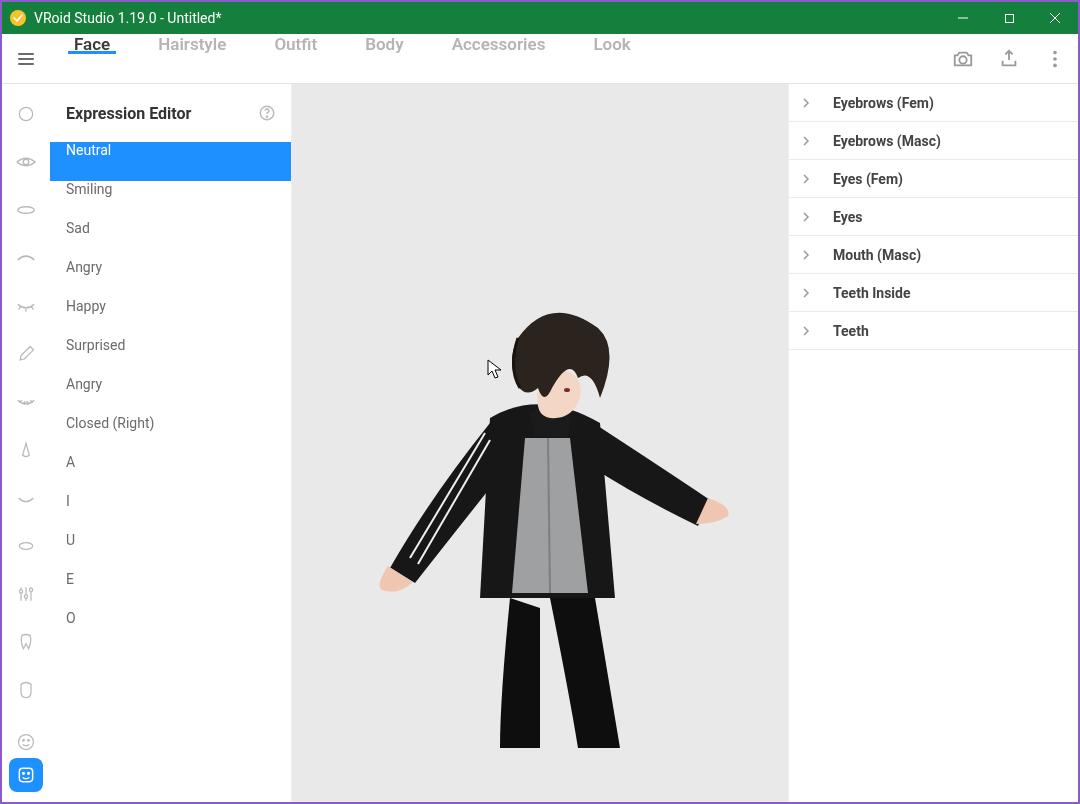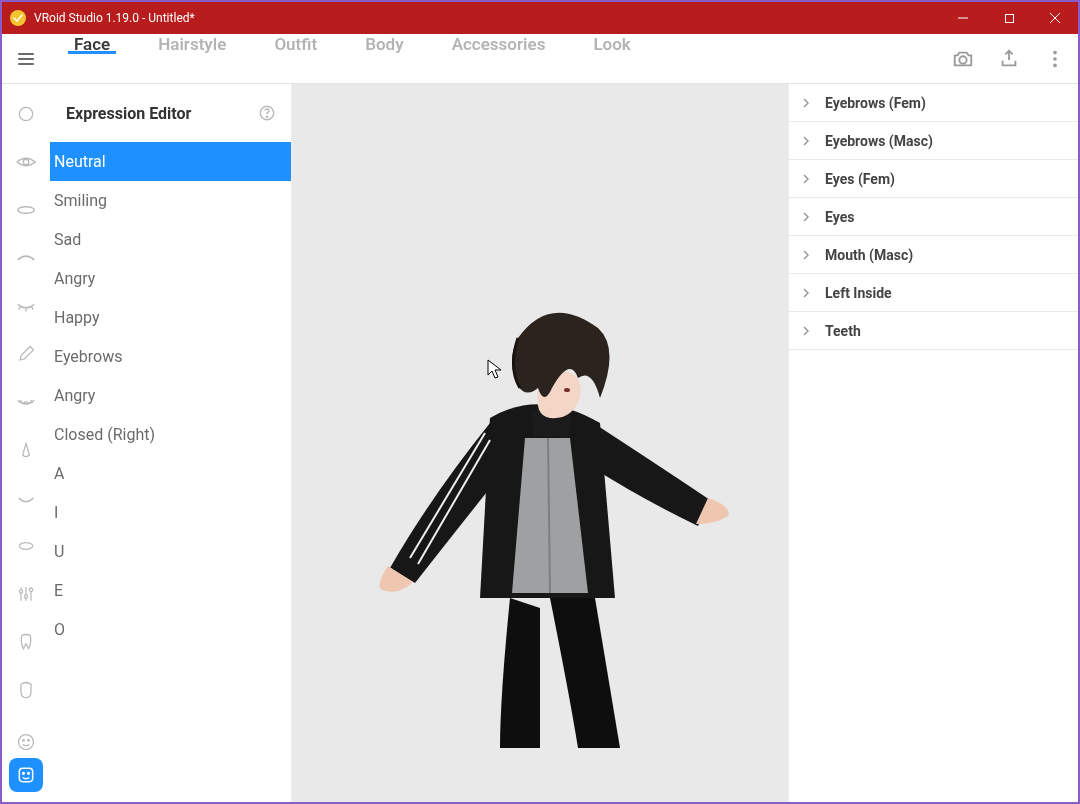--- a/index.html
+++ b/index.html
@@ -2,21 +2,21 @@
 <html><head>
 <meta charset="utf-8">
 <style>
   * { box-sizing: border-box; margin: 0; padding: 0; font-family: -apple-system, BlinkMacSystemFont, "Segoe UI", Roboto, Arial, sans-serif; }
   html, body { width: 1080px; height: 804px; overflow: hidden; }
   body { background: #ffffff; }
 
   .window { width: 1080px; height: 804px; border: 2px solid #8a5cc9; display: flex; flex-direction: column; }
 
   
-  .titlebar { height: 32px; background: #b91c1c; display: flex; align-items: center; padding: 0 0 0 8px; color: #fff; font-size: 12px; }
+  .titlebar { height: 32px; background: #15803d; display: flex; align-items: center; padding: 0 0 0 8px; color: #fff; font-size: 14px; }
   .titlebar .logo { width: 16px; height: 16px; border-radius: 50%; background: #f4c430; display: flex; align-items: center; justify-content: center; margin-right: 8px; }
   .titlebar .logo svg { width: 10px; height: 10px; }
   .titlebar .title { flex: 1; }
   .titlebar .winbtn { width: 46px; height: 32px; display: flex; align-items: center; justify-content: center; color: #fff; }
 
   
   .tabbar { height: 50px; background: #ffffff; border-bottom: 1px solid #e3e3e3; display: flex; align-items: stretch; }
   .tabbar .ham { width: 48px; display:flex; align-items:center; justify-content:center; color:#6b6b6b; }
   .tabbar .tabs { display:flex; align-items:flex-start; }
   .tabbar .tab { padding: 0 24px; display:flex; align-items:center; font-size: 17px; font-weight:600; color:#b4b4b4; cursor:pointer; position:relative; }
@@ -32,29 +32,29 @@
   .rail { width:48px; background:#fff; display:flex; flex-direction:column; align-items:center; padding-top:18px; gap:24px; position:relative; }
   .rail .ricon { width:24px; height:24px; color:#b9b9b9; display:flex; align-items:center; justify-content:center; }
   .rail .railfoot { position:absolute; bottom:10px; width:34px; height:34px; background:#1E90FF; border-radius:8px; display:flex; align-items:center; justify-content:center; color:#fff; }
 
   
   .expanel { width:242px; background:#fff; border-right:1px solid #eee; display:flex; flex-direction:column; }
   .expanel .phead { height:58px; display:flex; align-items:center; justify-content:space-between; padding:0 14px 0 16px; }
   .expanel .phead .ptitle { font-size:16px; font-weight:700; color:#333; }
   .expanel .phead .help { width:20px; height:20px; color:#bbb; display:flex; align-items:center; justify-content:center; }
   .expanel .plist { flex:1; overflow:auto; }
-  .expanel .pitem { height:39px; display:flex; align-items:center; padding:0 4px; font-size:16px; color:#6b6b6b; cursor:pointer; }
+  .expanel .pitem { height:39px; display:flex; align-items:flex-start; padding:0 16px; font-size:14px; color:#6b6b6b; cursor:pointer; }
   .expanel .pitem.active { background:#1E90FF; color:#fff; }
 
   
   .viewport { flex:1; background:#e9e9e9; position:relative; overflow:hidden; }
 
   
   .rpanel { width:290px; background:#fff; border-left:1px solid #eee; }
-  .rpanel .acc { height:38px; border-bottom:1px solid #eaeaea; display:flex; align-items:center; padding:0 12px; gap:14px; cursor:pointer; }
+  .rpanel .acc { height:38px; border-bottom:1px solid #eaeaea; display:flex; align-items:center; padding:0 12px; gap:22px; cursor:pointer; }
   .rpanel .acc .chev { color:#9a9a9a; display:flex; }
   .rpanel .acc .albl { font-size:14px; font-weight:700; color:#444; }
 
   
   .avatar { position:absolute; left:50%; top:58%; transform:translate(-50%,-50%); }
 
   
   .cursor { position:absolute; left:195px; top:275px; }
 
 </style>
@@ -259,21 +259,21 @@
         <div class="pitem">
             <span>Sad</span>
           </div>
         <div class="pitem">
             <span>Angry</span>
           </div>
         <div class="pitem">
             <span>Happy</span>
           </div>
         <div class="pitem">
-            <span>Eyebrows</span>
+            <span>Surprised</span>
           </div>
         <div class="pitem">
             <span>Angry</span>
           </div>
         <div class="pitem">
             <span>Closed (Right)</span>
           </div>
         <div class="pitem">
             <span>A</span>
           </div>
@@ -370,21 +370,21 @@
             </svg>
           </span>
         <span class="albl">Mouth (Masc)</span>
       </div>
       <div class="acc">
         <span class="chev">
             <svg width="10" height="10" viewBox="0 0 10 10">
               <path d="M3 1 L7 5 L3 9" stroke="#9a9a9a" stroke-width="1.5" fill="none"></path>
             </svg>
           </span>
-        <span class="albl">Left Inside</span>
+        <span class="albl">Teeth Inside</span>
       </div>
       <div class="acc">
         <span class="chev">
             <svg width="10" height="10" viewBox="0 0 10 10">
               <path d="M3 1 L7 5 L3 9" stroke="#9a9a9a" stroke-width="1.5" fill="none"></path>
             </svg>
           </span>
         <span class="albl">Teeth</span>
       </div>
     </div>

